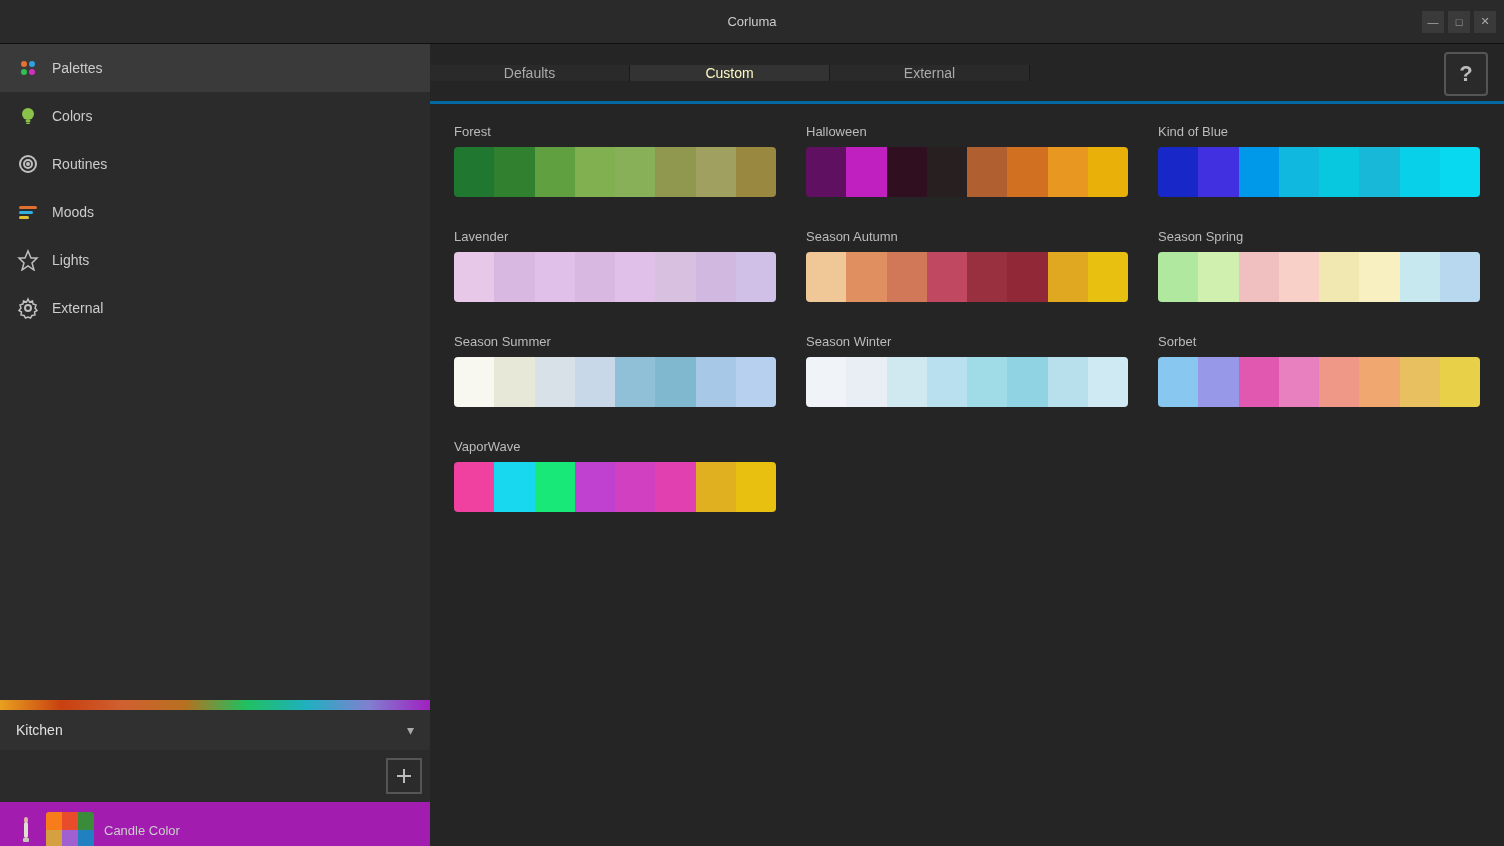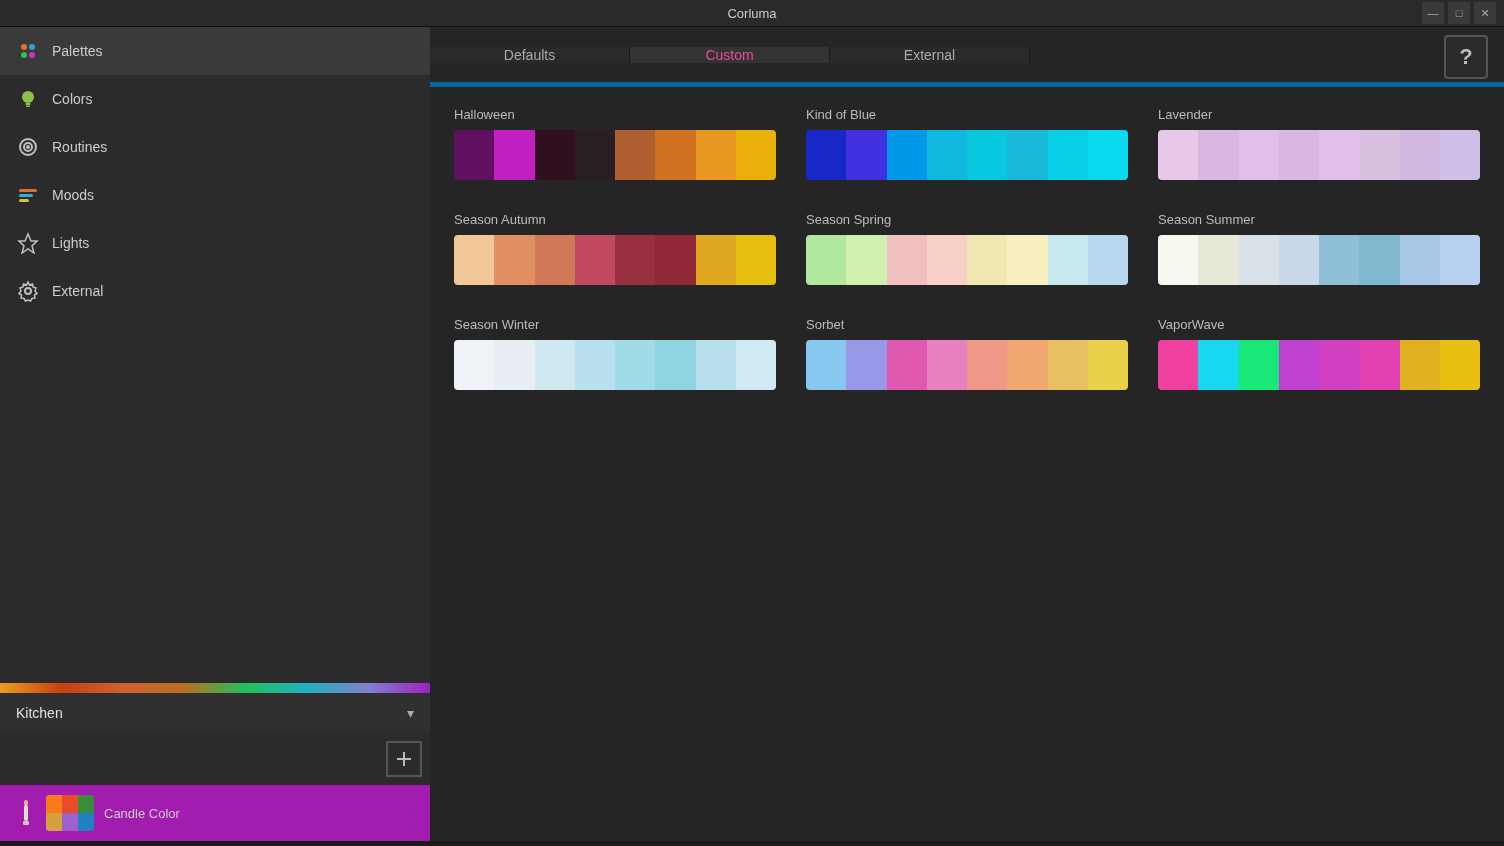--- a/index.html
+++ b/index.html
@@ -6,21 +6,21 @@
     body {
       background: #1a1a1a;
       font-family: 'Segoe UI', Arial, sans-serif;
       color: #e0e0e0;
       width: 1504px;
       height: 846px;
       overflow: hidden;
     }
     .titlebar {
       background: #2a2a2a;
-      height: 27px;
+      height: 44px;
       display: flex;
       align-items: center;
       justify-content: center;
       position: relative;
       border-bottom: 1px solid #111;
     }
     .titlebar-title {
       font-size: 13px;
       color: #ccc;
     }
@@ -121,37 +121,37 @@
     .main-content {
       flex: 1;
       background: #252525;
       display: flex;
       flex-direction: column;
       position: relative;
     }
     .tabs {
       display: flex;
       height: 60px;
-      border-bottom: 5px solid #0369a1;
+      border-bottom: 3px solid #0369a1;
       align-items: center;
     }
     .tab {
       flex: 0 0 200px;
       display: flex;
       align-items: center;
       justify-content: center;
       font-size: 14px;
       cursor: pointer;
       background: #2a2a2a;
       color: #aaa;
       border-right: 1px solid #1a1a1a;
     }
     .tab.active {
       background: #333;
-      color: #ec4899;
+      color: #fef9c3;
     }
     .help-btn {
       position: absolute;
       right: 16px;
       top: 8px;
       width: 44px;
       height: 44px;
       background: #2a2a2a;
       border: 2px solid #555;
       border-radius: 4px;
@@ -317,20 +317,33 @@
         <span>Custom</span>
       </div>
       <div class="tab">
         <span>External</span>
       </div>
       <div class="help-btn">?</div>
     </div>
 
     <div class="palettes-grid" id="palettes-grid">
         <div class="palette-card">
+          <div class="palette-card-name">Forest</div>
+          <div class="palette-swatches">
+            <div class="swatch" style="background: rgb(32, 120, 48);"></div>
+            <div class="swatch" style="background: rgb(48, 128, 48);"></div>
+            <div class="swatch" style="background: rgb(96, 160, 64);"></div>
+            <div class="swatch" style="background: rgb(128, 176, 80);"></div>
+            <div class="swatch" style="background: rgb(136, 176, 88);"></div>
+            <div class="swatch" style="background: rgb(144, 152, 80);"></div>
+            <div class="swatch" style="background: rgb(160, 160, 96);"></div>
+            <div class="swatch" style="background: rgb(152, 136, 64);"></div>
+          </div>
+        </div>
+        <div class="palette-card">
           <div class="palette-card-name">Halloween</div>
           <div class="palette-swatches">
             <div class="swatch" style="background: rgb(96, 16, 96);"></div>
             <div class="swatch" style="background: rgb(192, 32, 192);"></div>
             <div class="swatch" style="background: rgb(48, 16, 32);"></div>
             <div class="swatch" style="background: rgb(40, 32, 32);"></div>
             <div class="swatch" style="background: rgb(176, 96, 48);"></div>
             <div class="swatch" style="background: rgb(208, 112, 32);"></div>
             <div class="swatch" style="background: rgb(232, 152, 32);"></div>
             <div class="swatch" style="background: rgb(232, 176, 8);"></div>

